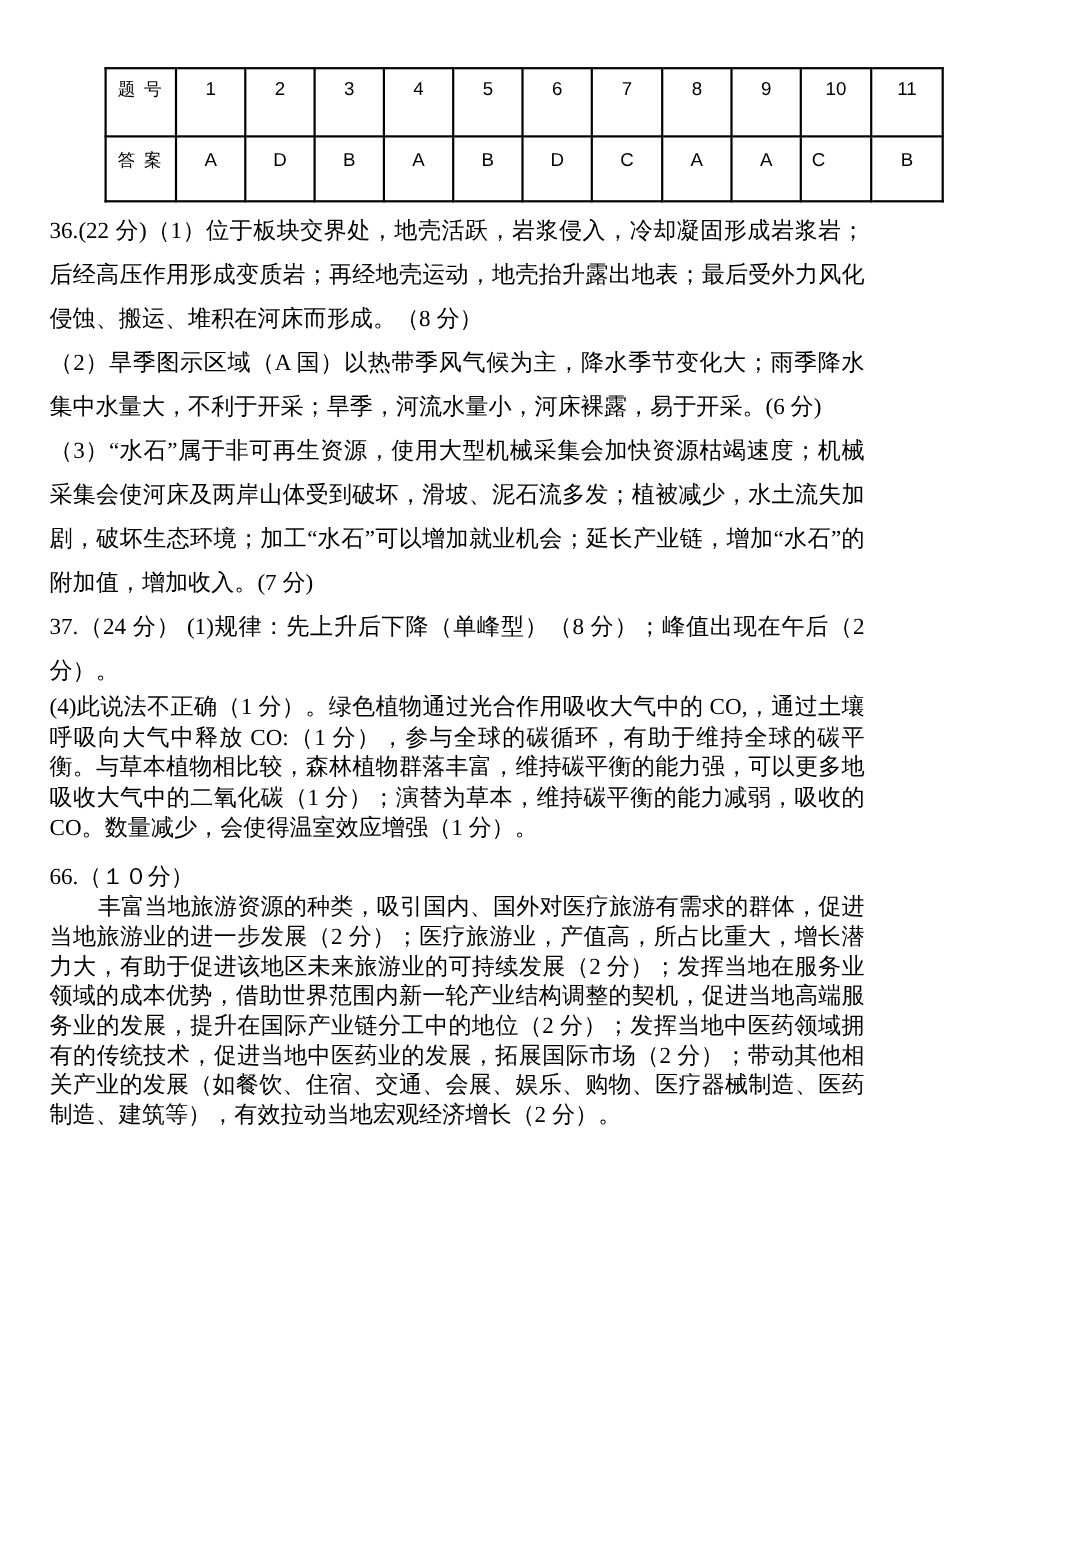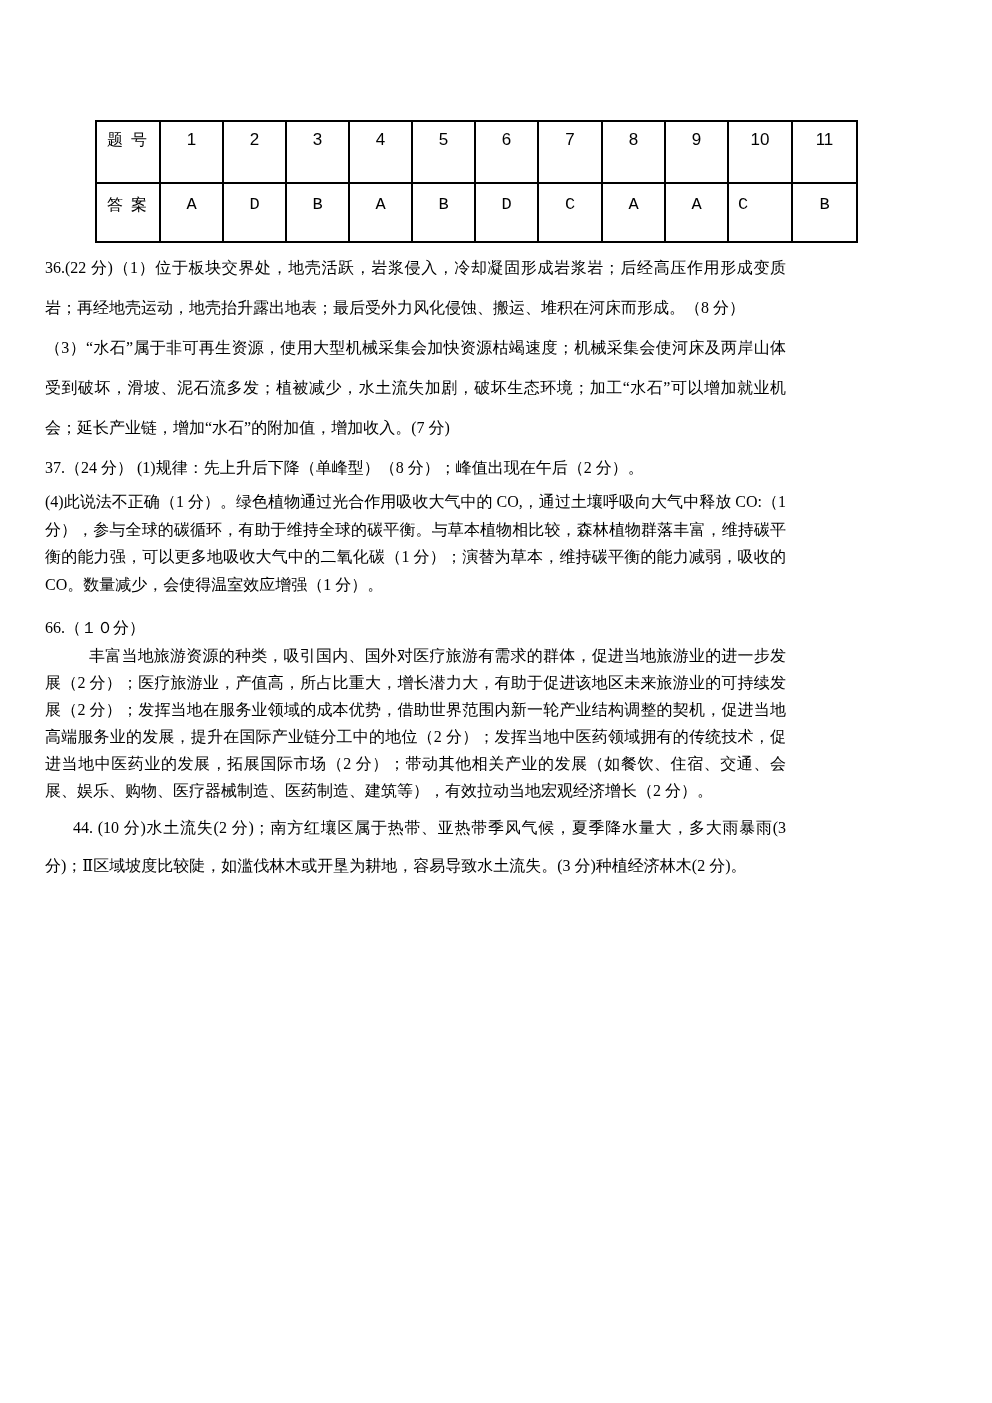--- a/index.html
+++ b/index.html
@@ -11,52 +11,52 @@
     width: 992px;
     height: 1403px;
     overflow: hidden;
     color: #000;
     font-family: "Liberation Serif", "DejaVu Serif", serif;
   }
   .page {
     box-sizing: border-box;
     width: 836px;
     height: 1403px;
-    padding: 120px 50px 0 45px;
+    padding: 61px 50px 0 45px;
   }
   
   table.answer-table {
     border-collapse: collapse;
     table-layout: fixed;
     margin-left: 50px;
     width: 761px;
   }
   table.answer-table td {
     border: 2px solid #000;
     vertical-align: top;
     text-align: center;
     font-family: "Liberation Sans", "DejaVu Sans", sans-serif;
     font-size: 17px;
     padding: 0;
   }
   table.answer-table tr.num-row td { height: 52px; padding-top: 8px; }
-  table.answer-table tr.ans-row td { height: 46px; padding-top: 11px; font-family: Liberation Mono, monospace; }
+  table.answer-table tr.ans-row td { height: 46px; padding-top: 11px; }
   table.answer-table td.row-label {
     font-family: "Liberation Serif", "DejaVu Serif", serif;
     letter-spacing: 8px;
     text-indent: 6px;
     font-size: 16px;
   }
   table.answer-table td.align-left {
     text-align: left;
     padding-left: 9px;
   }
   
   .para {
-    font-size: 16px;
+    font-size: 21px;
     text-align: justify;
     margin: 0;
   }
   .lh-wide  { line-height: 40px; }
   .lh-tight { line-height: 27.5px; }
   .first-para { margin-top: 5px; }
   .q43-heading {
     margin-top: 16px;
     line-height: 28px;
     text-align: left;
@@ -110,23 +110,23 @@
       <td>C</td>
       <td>A</td>
       <td>A</td>
       <td class="align-left">C</td>
       <td>B</td>
     </tr>
   </tbody>
     </table>
 
   <p class="para lh-wide first-para">36.(22 分)（1）位于板块交界处，地壳活跃，岩浆侵入，冷却凝固形成岩浆岩；后经高压作用形成变质岩；再经地壳运动，地壳抬升露出地表；最后受外力风化侵蚀、搬运、堆积在河床而形成。（8 分）</p>
+  <p class="para lh-wide"> （2）旱季图示区域（A 国）以热带季风气候为主，降水季节变化大；雨季降水集中水量大，不利于开采；旱季，河流水量小，河床裸露，易于开采。(6 分)</p>
   <p class="para lh-wide"> （3）“水石”属于非可再生资源，使用大型机械采集会加快资源枯竭速度；机械采集会使河床及两岸山体受到破坏，滑坡、泥石流多发；植被减少，水土流失加剧，破坏生态环境；加工“水石”可以增加就业机会；延长产业链，增加“水石”的附加值，增加收入。(7 分)</p>
 
   <p class="para lh-wide">37.（24 分）  (1)规律：先上升后下降（单峰型）（8 分）；峰值出现在午后（2 分）。</p>
   <p class="para lh-tight">(4)此说法不正确（1 分）。绿色植物通过光合作用吸收大气中的 CO,，通过土壤呼吸向大气中释放 CO:（1 分），参与全球的碳循环，有助于维持全球的碳平衡。与草本植物相比较，森林植物群落丰富，维持碳平衡的能力强，可以更多地吸收大气中的二氧化碳（1 分）；演替为草本，维持碳平衡的能力减弱，吸收的 CO。数量减少，会使得温室效应增强（1 分）。</p>
 
   <p class="para q43-heading">66.（１０分）</p>
   <p class="para q43-body">丰富当地旅游资源的种类，吸引国内、国外对医疗旅游有需求的群体，促进当地旅游业的进一步发展（2 分）；医疗旅游业，产值高，所占比重大，增长潜力大，有助于促进该地区未来旅游业的可持续发展（2 分）；发挥当地在服务业领域的成本优势，借助世界范围内新一轮产业结构调整的契机，促进当地高端服务业的发展，提升在国际产业链分工中的地位（2 分）；发挥当地中医药领域拥有的传统技术，促进当地中医药业的发展，拓展国际市场（2 分）；带动其他相关产业的发展（如餐饮、住宿、交通、会展、娱乐、购物、医疗器械制造、医药制造、建筑等），有效拉动当地宏观经济增长（2 分）。</p>
 
-  <p class="para q44-body">44. (10 分)水土流失(2 分)；南方红壤区属于热带、亚热带季风气候，夏季降水量大，多大雨暴雨(3 分)；Ⅱ区域坡度比较陡，如滥伐林木或开垦为耕地，容易导致水土流失。(3 分)种植经济林木(2 分)。</p>
 
 </div>
 
 </body></html>

